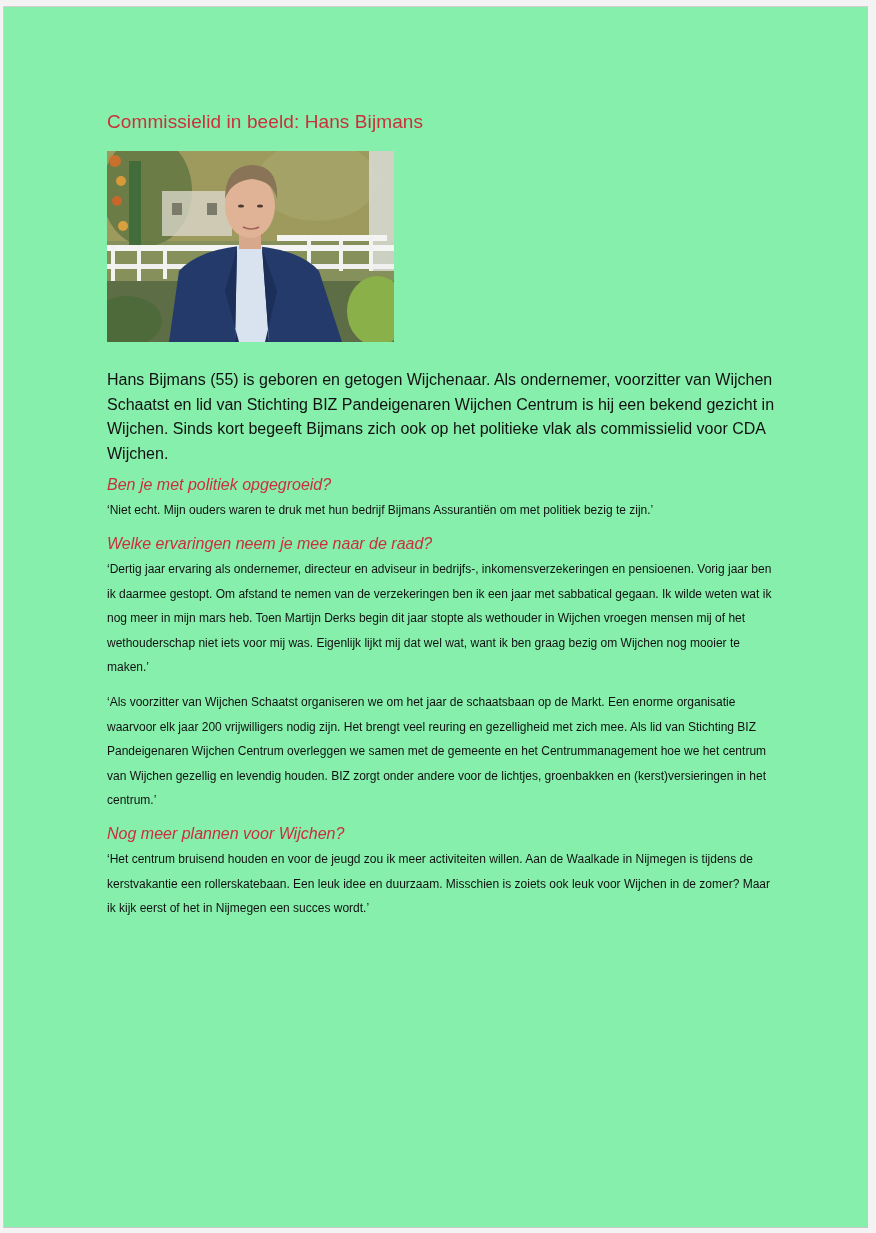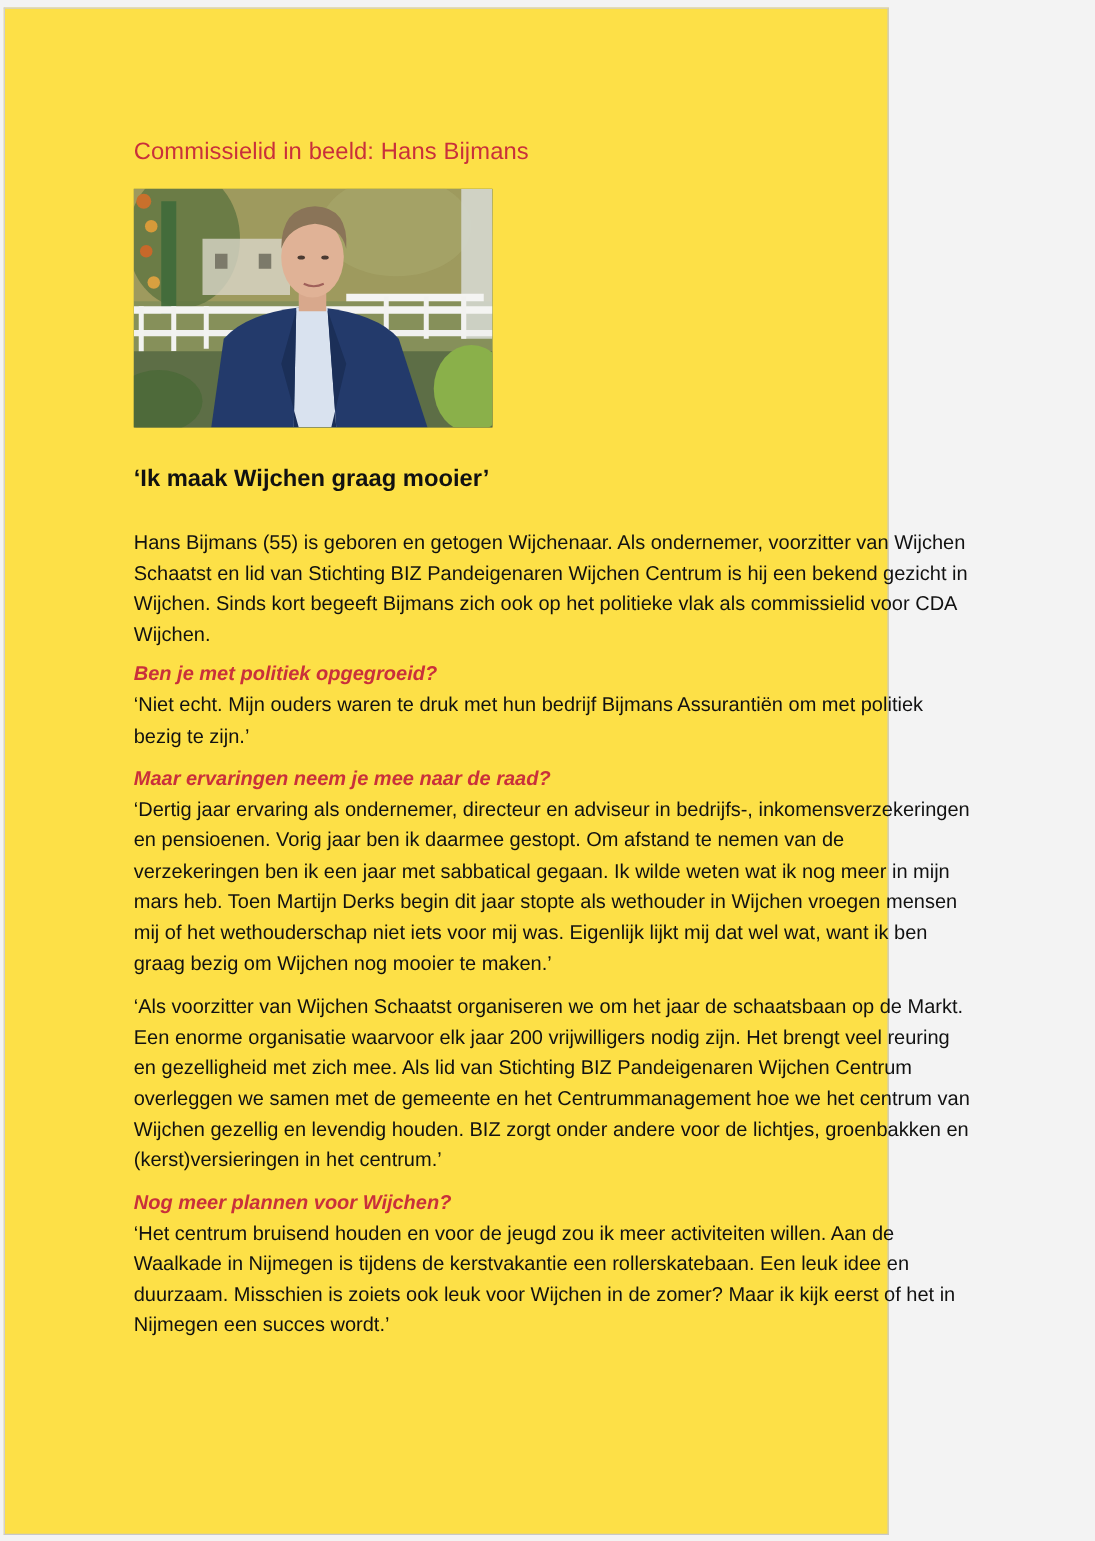--- a/index.html
+++ b/index.html
@@ -7,23 +7,23 @@
       padding: 0;
       width: 876px;
       height: 1233px;
       background: #f3f3f3;
       overflow: hidden;
     }
     .page {
       position: absolute;
       left: 3px;
       top: 6px;
-      width: 708px;
+      width: 865px;
       height: 1222px;
-      background: #fde047;
+      background: #86efac;
       border-top: 1px solid #d0d0d0;
       border-left: 1px solid #d0d0d0;
       border-right: 1px solid #c8c8c8;
       border-bottom: 1px solid #c8c8c8;
       box-sizing: border-box;
     }
     .content {
       position: absolute;
       left: 103px;
       top: 102px;
@@ -60,24 +60,23 @@
       line-height: 24.6px;
       color: #111;
     }
     .qa { margin-top: 8px; }
     .question {
       font-size: 16px;
       font-style: italic;
       color: #c9303b;
       line-height: 22px;
       margin: 0;
-      font-weight: bold;
     }
     .answer {
-      font-size: 16px;
+      font-size: 12px;
       line-height: 24.6px;
       margin: 2px 0 0 0;
       color: #111;
     }
     .qa + .qa { margin-top: 10px; }
   </style>
 </head>
 <body>
 
 <div class="page">
@@ -128,31 +127,30 @@
         <ellipse cx="143" cy="55" rx="25" ry="32" fill="#e0b296"></ellipse>
 
         <path d="M118 48 Q118 15 145 14 Q172 15 170 48 Q166 30 145 28 Q124 30 118 48 Z" fill="#8a7458"></path>
 
         <ellipse cx="134" cy="55" rx="3" ry="1.6" fill="#4a3a32"></ellipse>
         <ellipse cx="153" cy="55" rx="3" ry="1.6" fill="#4a3a32"></ellipse>
         <path d="M136 76 Q144 80 152 76" stroke="#a0605a" stroke-width="1.6" fill="none"></path>
       </svg>
     </div>
 
-    <h1 class="headline">‘Ik maak Wijchen graag mooier’</h1>
 
     <p class="intro">Hans Bijmans (55) is geboren en getogen Wijchenaar. Als ondernemer, voorzitter van Wijchen Schaatst en lid van Stichting BIZ Pandeigenaren Wijchen Centrum is hij een bekend gezicht in Wijchen. Sinds kort begeeft Bijmans zich ook op het politieke vlak als commissielid voor CDA Wijchen.</p>
 
     <div class="qa">
       <p class="question">Ben je met politiek opgegroeid?</p>
       <p class="answer">‘Niet echt. Mijn ouders waren te druk met hun bedrijf Bijmans Assurantiën om met politiek bezig te zijn.’</p>
     </div>
 
     <div class="qa">
-      <p class="question">Maar ervaringen neem je mee naar de raad?</p>
+      <p class="question">Welke ervaringen neem je mee naar de raad?</p>
       <p class="answer">‘Dertig jaar ervaring als ondernemer, directeur en adviseur in bedrijfs-, inkomensverzekeringen en pensioenen. Vorig jaar ben ik daarmee gestopt. Om afstand te nemen van de verzekeringen ben ik een jaar met sabbatical gegaan. Ik wilde weten wat ik nog meer in mijn mars heb. Toen Martijn Derks begin dit jaar stopte als wethouder in Wijchen vroegen mensen mij of het wethouderschap niet iets voor mij was. Eigenlijk lijkt mij dat wel wat, want ik ben graag bezig om Wijchen nog mooier te maken.’</p>
     </div>
 
     <div class="qa">
       <p class="answer">‘Als voorzitter van Wijchen Schaatst organiseren we om het jaar de schaatsbaan op de Markt. Een enorme organisatie waarvoor elk jaar 200 vrijwilligers nodig zijn. Het brengt veel reuring en gezelligheid met zich mee. Als lid van Stichting BIZ Pandeigenaren Wijchen Centrum overleggen we samen met de gemeente en het Centrummanagement hoe we het centrum van Wijchen gezellig en levendig houden. BIZ zorgt onder andere voor de lichtjes, groenbakken en (kerst)versieringen in het centrum.’</p>
     </div>
 
     <div class="qa">
       <p class="question">Nog meer plannen voor Wijchen?</p>
       <p class="answer">‘Het centrum bruisend houden en voor de jeugd zou ik meer activiteiten willen. Aan de Waalkade in Nijmegen is tijdens de kerstvakantie een rollerskatebaan. Een leuk idee en duurzaam. Misschien is zoiets ook leuk voor Wijchen in de zomer? Maar ik kijk eerst of het in Nijmegen een succes wordt.’</p>

